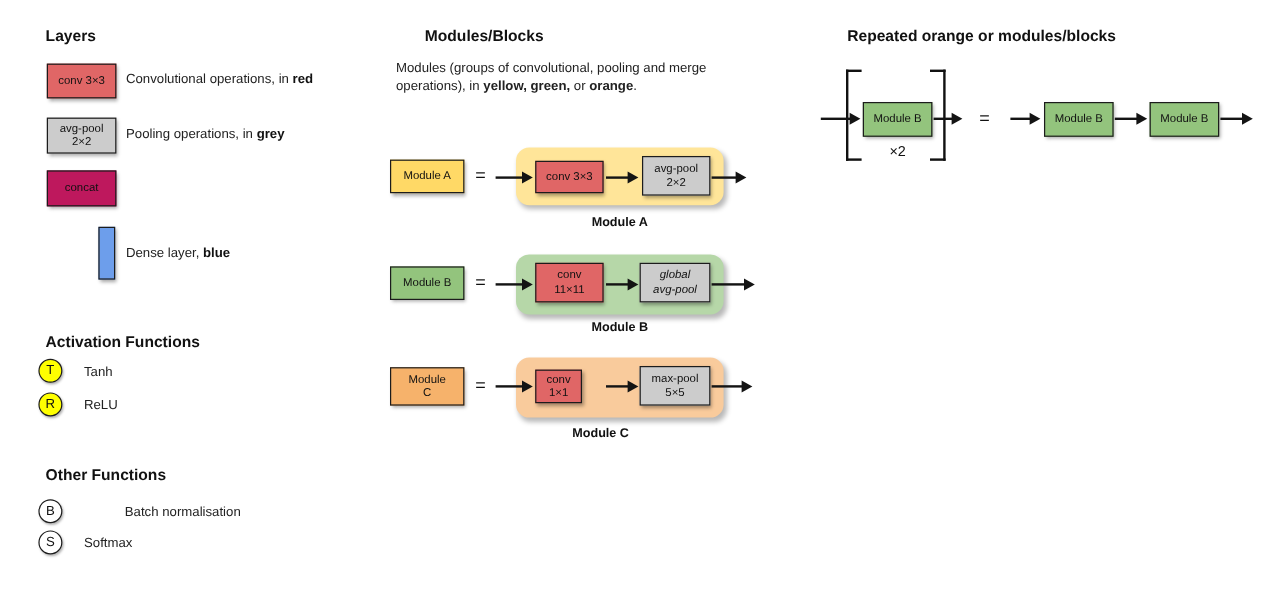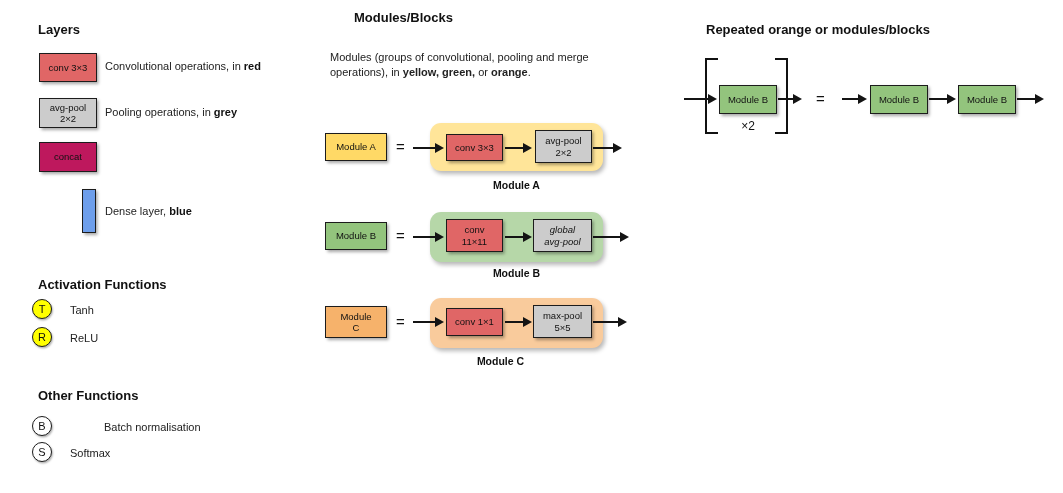--- a/index.html
+++ b/index.html
@@ -87,21 +87,21 @@
   <div class="circle circ-white" style="left:32px; top:416px;">
       <span>B</span>
     </div>
   <div class="t" style="left:70px; top:421px;padding-left:34px;">Batch normalisation</div>
 
   <div class="circle circ-white" style="left:32px; top:442px;">
       <span>S</span>
     </div>
   <div class="t" style="left:70px; top:447px;">Softmax</div>
 
-  <div class="h" style="left:330px; top:10px;padding-left:24px;">Modules/Blocks</div>
+  <div class="h" style="left:330px; top:22px;padding-left:24px;">Modules/Blocks</div>
 
   <div class="para" style="left:330px; top:50px; width:312px;"><span>Modules (groups of convolutional, pooling and merge operations), in </span><b>yellow, green,</b><span> or </span><b>orange</b><span>.</span><br></div>
 
   <div class="container group-yellow" style="left:430px; top:123px; width:173px; height:48px;"></div>
   <div class="box chip-yellow" style="left:325px; top:133px; width:62px; height:28px;">
     <div>Module A</div>
   </div>
   <div class="eq" style="left:396px; top:138px;">=</div>
   <div class="arrow" style="left:413px; top:147px; width:23px;"></div>
   <div class="box red" style="left:446px; top:134px; width:57px; height:27px;">
@@ -129,21 +129,21 @@
   </div>
   <div class="arrow" style="left:593px; top:236px; width:28px;"></div>
   <div class="caption" style="left:430px; top:267px; width:173px;">Module B</div>
 
   <div class="container group-orange" style="left:430px; top:298px; width:173px; height:50px;"></div>
   <div class="box chip-orange" style="left:325px; top:306px; width:62px; height:32px;">
     <div><span>Module</span><br><span>C</span></div>
   </div>
   <div class="eq" style="left:396px; top:313px;">=</div>
   <div class="arrow" style="left:413px; top:321px; width:23px;"></div>
-  <div class="box red" style="left:446px; top:308px; width:57px; height:28px;">
+  <div class="box red" style="left:446px; top:308px; width:39px; height:28px;">
     <div>conv 1×1</div>
   </div>
   <div class="arrow" style="left:505px; top:321px; width:19px;"></div>
   <div class="box grey" style="left:533px; top:305px; width:59px; height:33px;">
     <div><span>max-pool</span><br><span>5×5</span></div>
   </div>
   <div class="arrow" style="left:593px; top:321px; width:26px;"></div>
   <div class="caption" style="left:414px; top:355px; width:173px;">Module C</div>
 
   <div class="h" style="left:706px; top:22px;">Repeated orange or modules/blocks</div>

